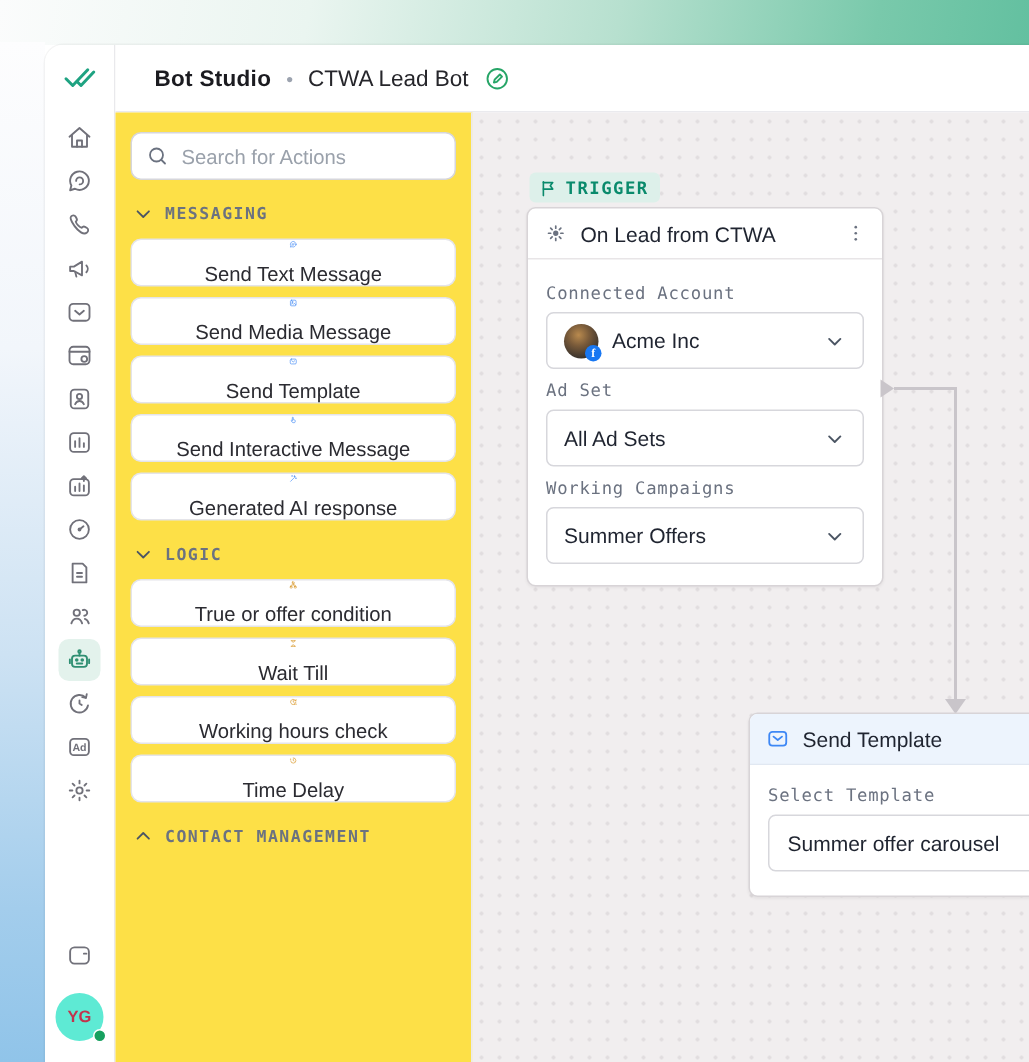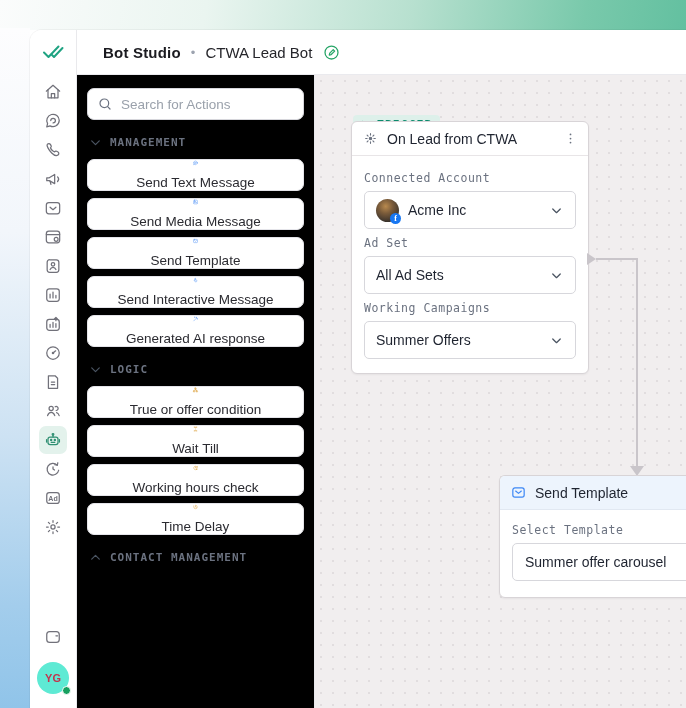--- a/index.html
+++ b/index.html
@@ -34,21 +34,21 @@
   .topbar { height:45px; flex:0 0 45px; border-bottom:1px solid #eaeaee; display:flex; align-items:center;
     gap:10px; padding:0 16px 0 26px; background:#fff; }
   .topbar .app-title { font-size:15px; font-weight:bold; color:#1b1b20; letter-spacing:.2px; }
   .topbar .sep { color:#9ca3af; font-size:13px; }
   .topbar .bot-name { font-size:15px; color:#26262b; }
   .topbar .edit { color:#27a567; cursor:pointer; display:flex; }
 
   .content { flex:1; display:flex; min-height:0; }
 
   
-  .panel { width:238px; flex:0 0 238px; border-right:1px solid #e9e9ec; background:#000000; padding:13px 10px;
+  .panel { width:238px; flex:0 0 238px; border-right:1px solid #e9e9ec; background:#fde047; padding:13px 10px;
     overflow:hidden; }
   .search { height:32px; border:1px solid #d6d6db; border-radius:7px; display:flex; align-items:center;
     gap:8px; padding:0 9px; color:#9ca3af; background:#fff; }
   .search input { border:none; outline:none; flex:1; font-size:13.5px; font-family:"Liberation Sans",sans-serif;
     color:#374151; background:transparent; min-width:0; }
   .search input::placeholder { color:#9aa1ab; }
   .section-head { display:flex; align-items:center; gap:8px; margin:16px 2px 10px; color:#6b7280;
     font-family:"DejaVu Sans Mono",monospace; font-size:11px; font-weight:bold; letter-spacing:1px; cursor:pointer; }
   .action-item { height:32px; border:1px solid #e4e4e9; border-radius:7px; display:flex; align-items:center;
     gap:9px; padding:0 9px; margin-bottom:7px; background:#fff; cursor:grab;flex-direction:column; }
@@ -60,21 +60,21 @@
   .canvas { flex:1; position:relative; background-color:#f1eeef;
     background-image:radial-gradient(#e1dddf 1.1px, transparent 1.1px); background-size:12px 12px;
     overflow:hidden; min-width:0; }
 
   .trigger-badge { position:absolute; left:38px; top:40px; background:#ddf0ea; color:#0a8a6c;
     border-radius:4px; padding:3px 8px 3px 6px; display:flex; align-items:center; gap:5px;
     font-family:"DejaVu Sans Mono",monospace; font-size:11.5px; font-weight:bold; letter-spacing:1px; }
 
   .node { position:absolute; background:#fff; border:1px solid #d8d4d7; border-radius:6px;
     box-shadow:0 1px 2px rgba(0,0,0,.05); }
-  .trigger-node { left:36px; top:46px; width:238px; }
+  .trigger-node { left:36px; top:63px; width:238px; }
   .node-header { display:flex; align-items:center; gap:8px; padding:8px 10px; border-bottom:1px solid #e8e5e7;
     font-size:14px; color:#1f2430; }
   .node-header .title { flex:1; }
   .node-header .kebab { color:#6b7280; cursor:pointer; display:flex; }
   .node-body { padding:8px 12px 14px; }
   .field-label { font-family:"DejaVu Sans Mono",monospace; font-size:11.5px; color:#6b7280;
     letter-spacing:.5px; margin:7px 0 6px; }
   .select { border:1px solid #d7d7dc; border-radius:5px; height:38px; display:flex; align-items:center;
     gap:9px; padding:0 11px; background:#fff; cursor:pointer; }
   .select .val { flex:1; font-size:14px; color:#1f2430; white-space:nowrap; overflow:hidden; }
@@ -264,21 +264,21 @@
               <circle cx="11" cy="11" r="6.5"></circle>
               <path d="M16 16l3.5 3.5"></path>
             </svg>
           <input type="text" placeholder="Search for Actions" style="">
         </div>
 
         <div class="section-head">
           <svg class="ic" width="13" height="13" viewBox="0 0 24 24" fill="none" stroke="#4b5563" stroke-width="2.2" stroke-linecap="round" stroke-linejoin="round">
               <path d="M5 9l7 7 7-7"></path>
             </svg>
-          <span>MANAGEMENT</span>
+          <span>MESSAGING</span>
         </div>
 
         <div class="action-item">
           <svg class="ic icon-blue" width="17" height="17" viewBox="0 0 24 24" fill="none" stroke="currentColor" stroke-width="1.7" stroke-linecap="round" stroke-linejoin="round">
               <path d="M19.5 11.5a7.5 7.5 0 1 0-14 3.7L4.5 19l3.9-1.2a7.5 7.5 0 0 0 11.1-6.3z"></path>
               <path d="M8.8 10.5h6.4M8.8 13.3h4"></path>
             </svg>
           <span class="lbl">Send Text Message</span>
         </div>
         <div class="action-item">

